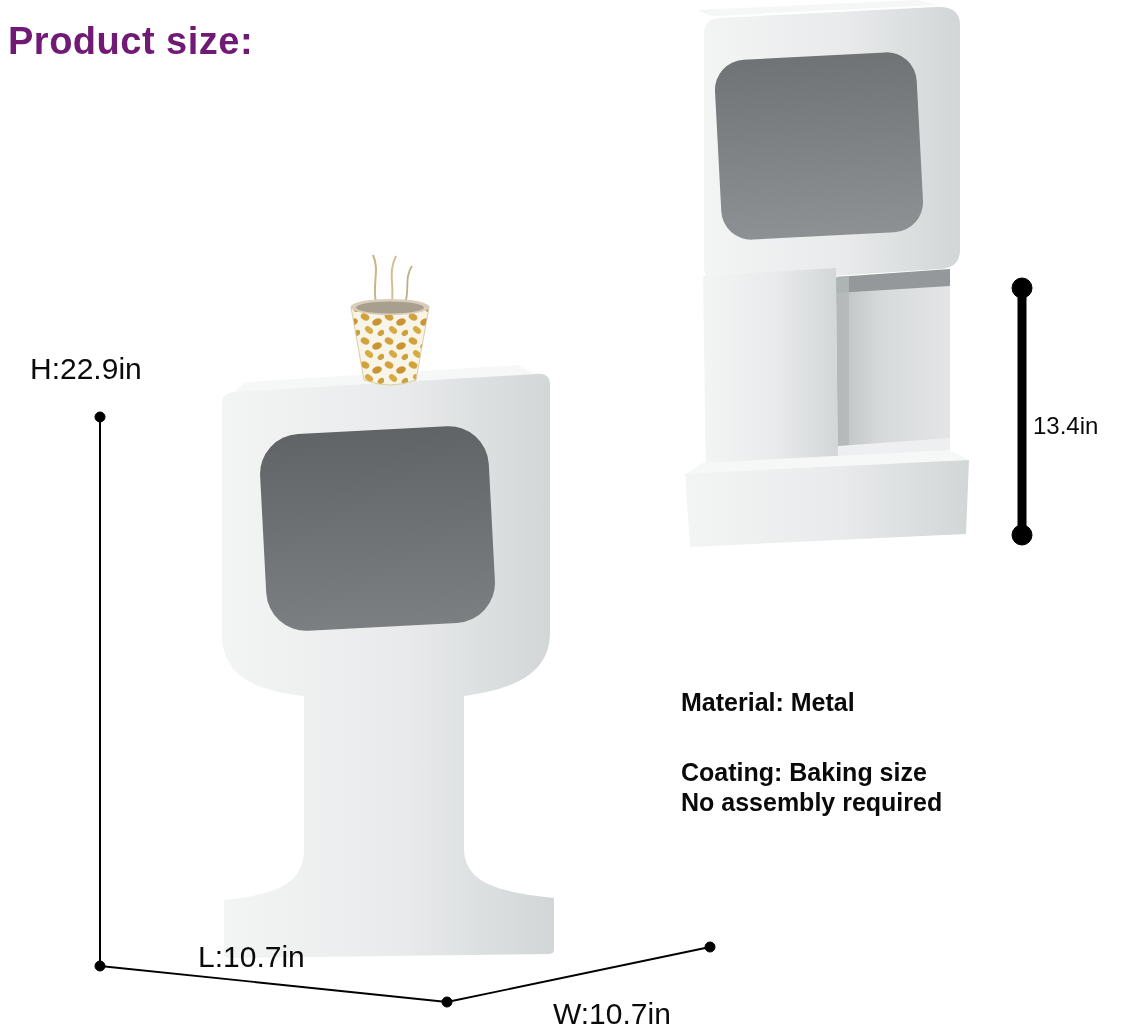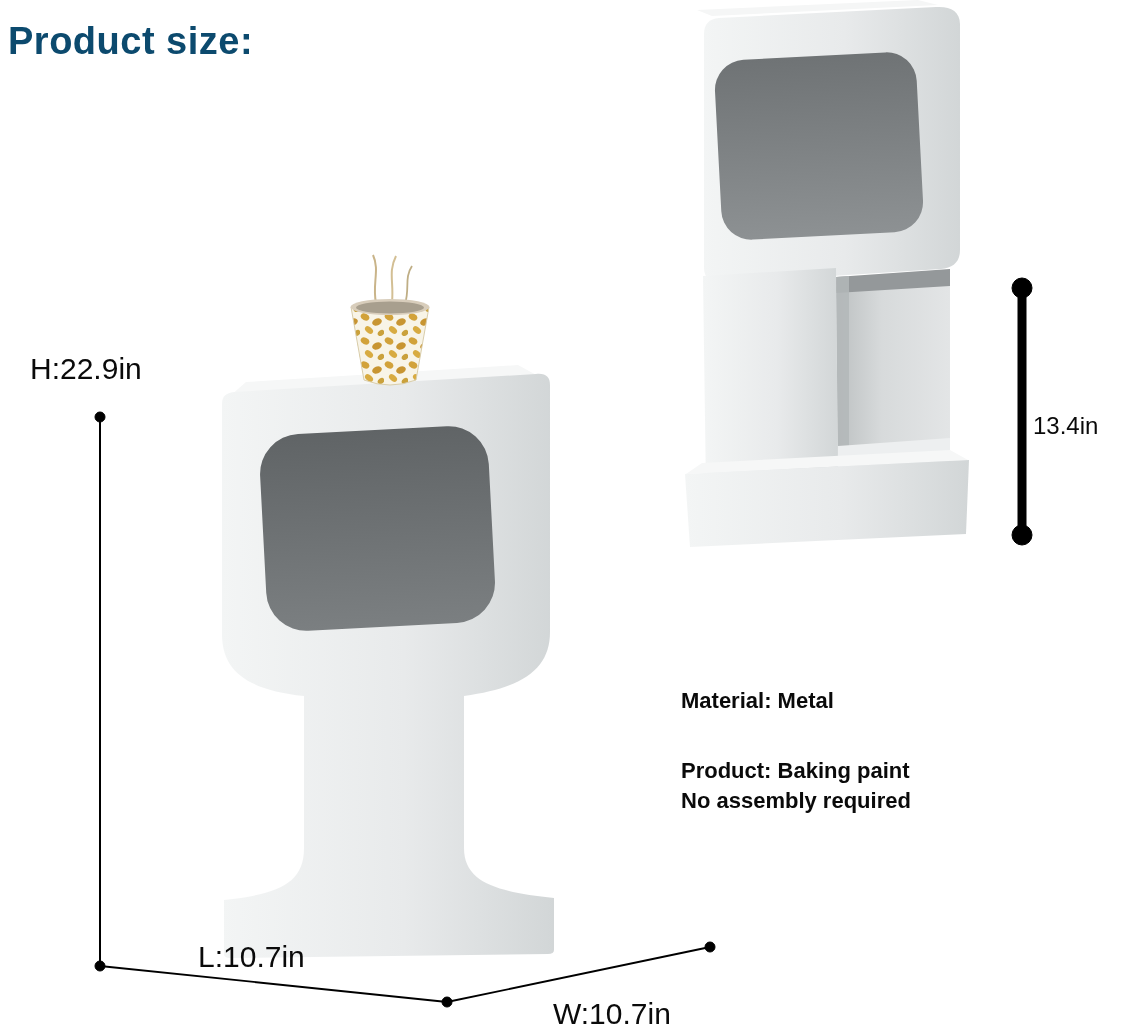--- a/index.html
+++ b/index.html
@@ -16,38 +16,38 @@
     position: absolute;
     left: 0; top: 0;
     width: 1126px; height: 1024px;
   }
   .page-title {
     position: absolute;
     left: 8px; top: 20px;
     font-size: 38px;
     font-weight: 700;
     letter-spacing: 0.5px;
-    color: #0c4a6e;
+    color: #701a75;
   }
   .dim-label {
     position: absolute;
     font-size: 30px;
     font-weight: 400;
     color: #0a0a0a;
     white-space: nowrap;
     text-align: center;
   }
   .dim-h { left: 30px;  top: 352px; }
   .dim-l { left: 198px; top: 940px; }
   .dim-w { left: 553px; top: 997px; }
   .dim-s { left: 1033px; top: 412px; font-size: 24px; }
   .spec-line {
     position: absolute;
     left: 681px;
-    font-size: 22px;
+    font-size: 25px;
     font-weight: 600;
     color: #0a0a0a;
     white-space: nowrap;
   }
   .spec-1 { top: 688px; }
   .spec-2 { top: 758px; }
   .spec-3 { top: 788px; }
 </style>
 </head>
 <body>
@@ -159,16 +159,16 @@
       <circle cx="1022" cy="535" r="10"></circle>
     </g>
   </svg>
 
   <div class="dim-label dim-h">H:22.9in</div>
   <div class="dim-label dim-l">L:10.7in</div>
   <div class="dim-label dim-w">W:10.7in</div>
   <div class="dim-label dim-s">13.4in</div>
 
   <div class="spec-line spec-1">Material: Metal</div>
-  <div class="spec-line spec-2">Product: Baking paint</div>
+  <div class="spec-line spec-2">Coating: Baking size</div>
   <div class="spec-line spec-3">No assembly required</div>
 
 </div>
 
 </body></html>

